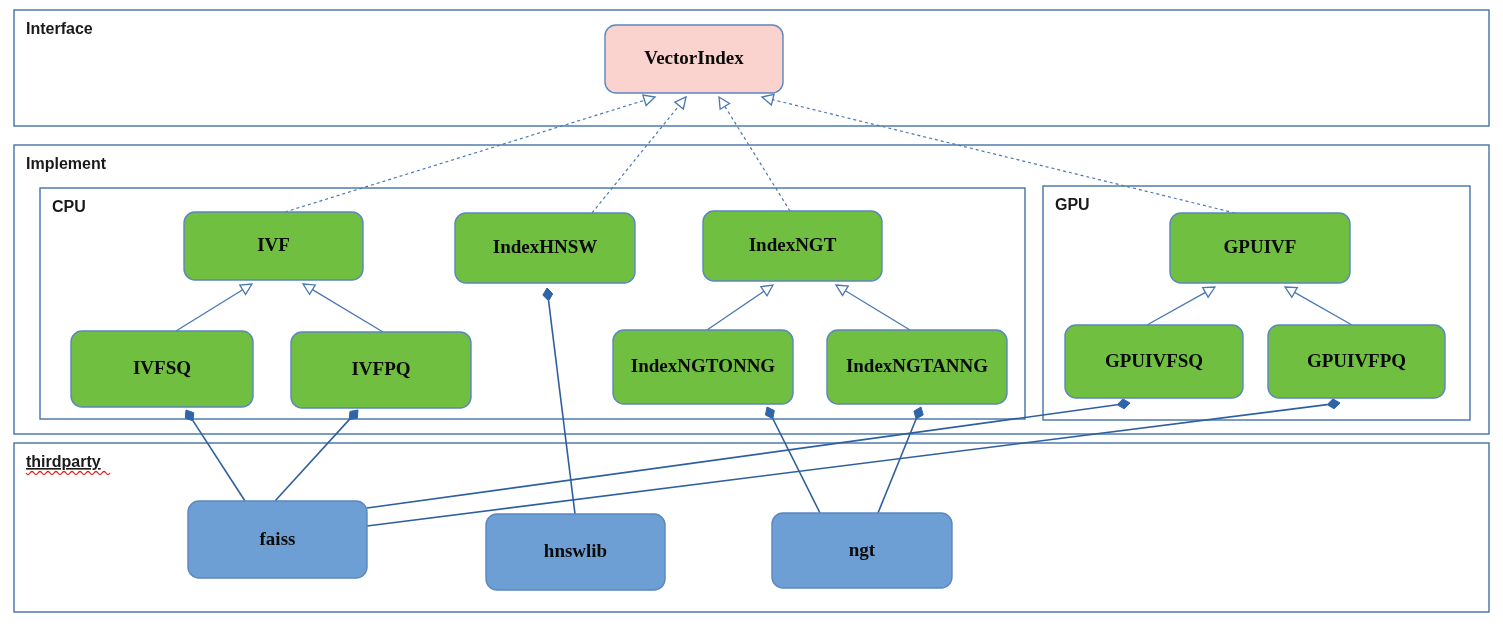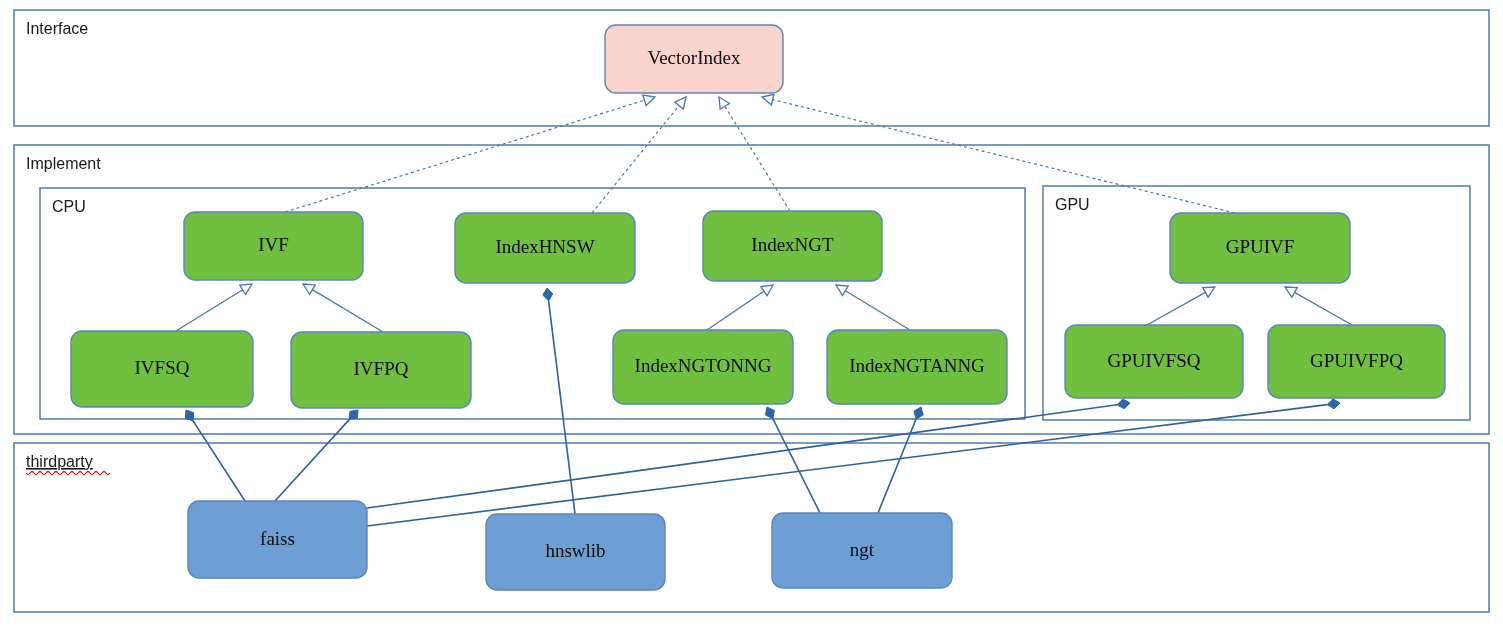--- a/index.html
+++ b/index.html
@@ -1,17 +1,17 @@
 <!DOCTYPE html>
 <html><head>
 <meta charset="utf-8">
 <style>
   html,body{margin:0;padding:0;background:#ffffff;}
   body{width:1503px;height:628px;font-family:"Liberation Sans",sans-serif;overflow:hidden;}
-  #diagram{position:relative;width:1351px;height:628px;}
+  #diagram{position:relative;width:1351px;height:628px;font-weight:bold;}
   svg{display:block;}
   .grp-label{font-family:"Liberation Sans",sans-serif;font-size:16px;fill:#1a1a1a;}
   .node-label{font-family:"Liberation Serif",serif;font-size:19px;fill:#0b0b0b;text-anchor:middle;dominant-baseline:middle;}
   .grp-rect{fill:#ffffff;stroke:#4472a8;stroke-width:1.4;}
   .node-rect{stroke:#5a87bf;stroke-width:1.4;}
   .edge{fill:none;stroke:#4a78b0;stroke-width:1.3;}
   .edge-dashed{fill:none;stroke:#4a78b0;stroke-width:1.2;stroke-dasharray:3 3;}
   .comp-edge{fill:none;stroke:#2f5f9e;stroke-width:1.6;}
   .tri-open{fill:#ffffff;stroke:#4a78b0;stroke-width:1.3;}
   .diamond{fill:#2f65a8;stroke:#2f65a8;stroke-width:1;}

